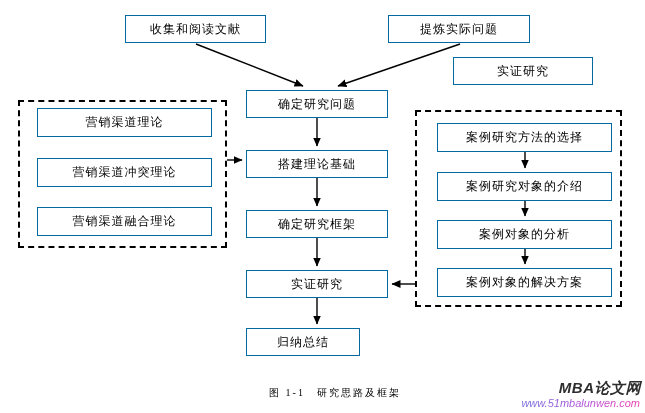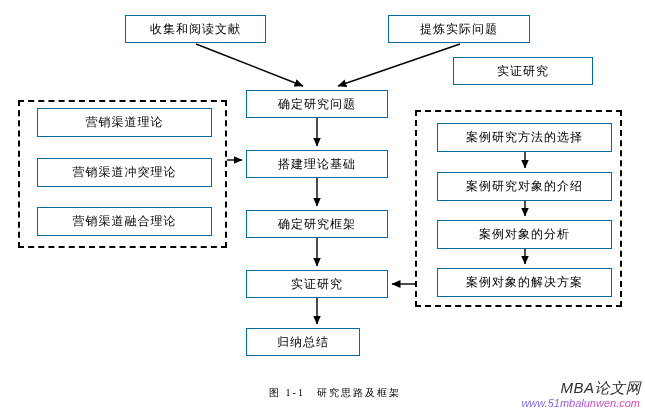--- a/index.html
+++ b/index.html
@@ -28,21 +28,21 @@
     z-index:0;box-sizing:border-box;
   }
   .caption{
     position:absolute;left:215px;top:386px;width:240px;
     text-align:center;font-size:10px;letter-spacing:2px;
     z-index:2;
   }
   .wm-brand{
     position:absolute;right:4px;top:379px;
     font-family:"Liberation Sans","DejaVu Sans",sans-serif;
-    font-weight:normal;font-style:italic;font-size:15px;
+    font-weight:bold;font-style:italic;font-size:15px;
     color:#2e2e2e;z-index:2;letter-spacing:0.5px;
   }
   .wm-url{
     position:absolute;right:5px;top:397px;
     font-family:Liberation Sans, sans-serif;
     font-style:italic;font-size:11px;
     color:#9944cc;z-index:2;
   }
   @supports ((-webkit-background-clip:text) or (background-clip:text)){
     .wm-url{

